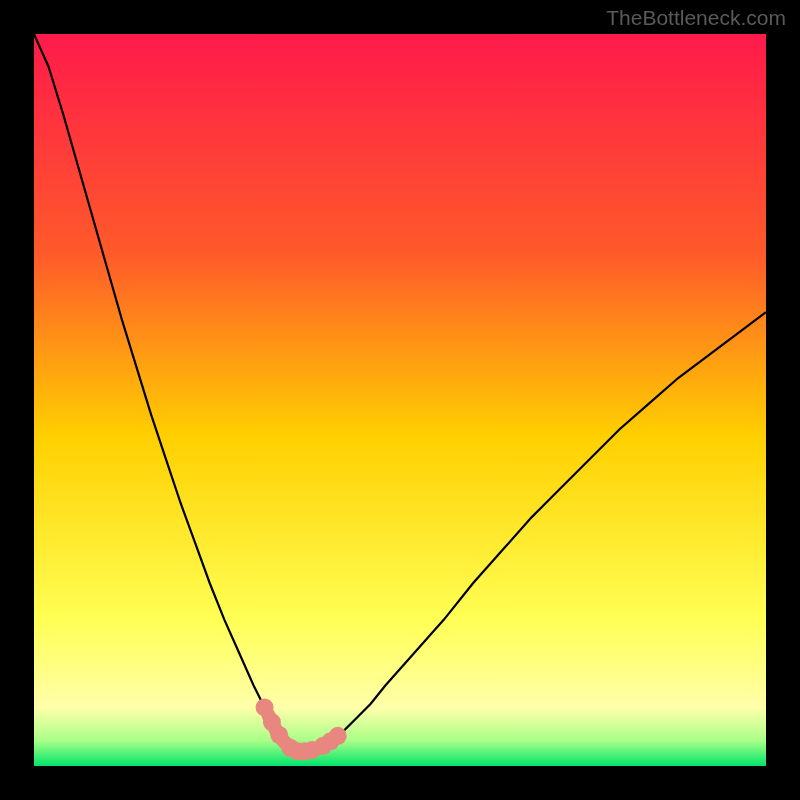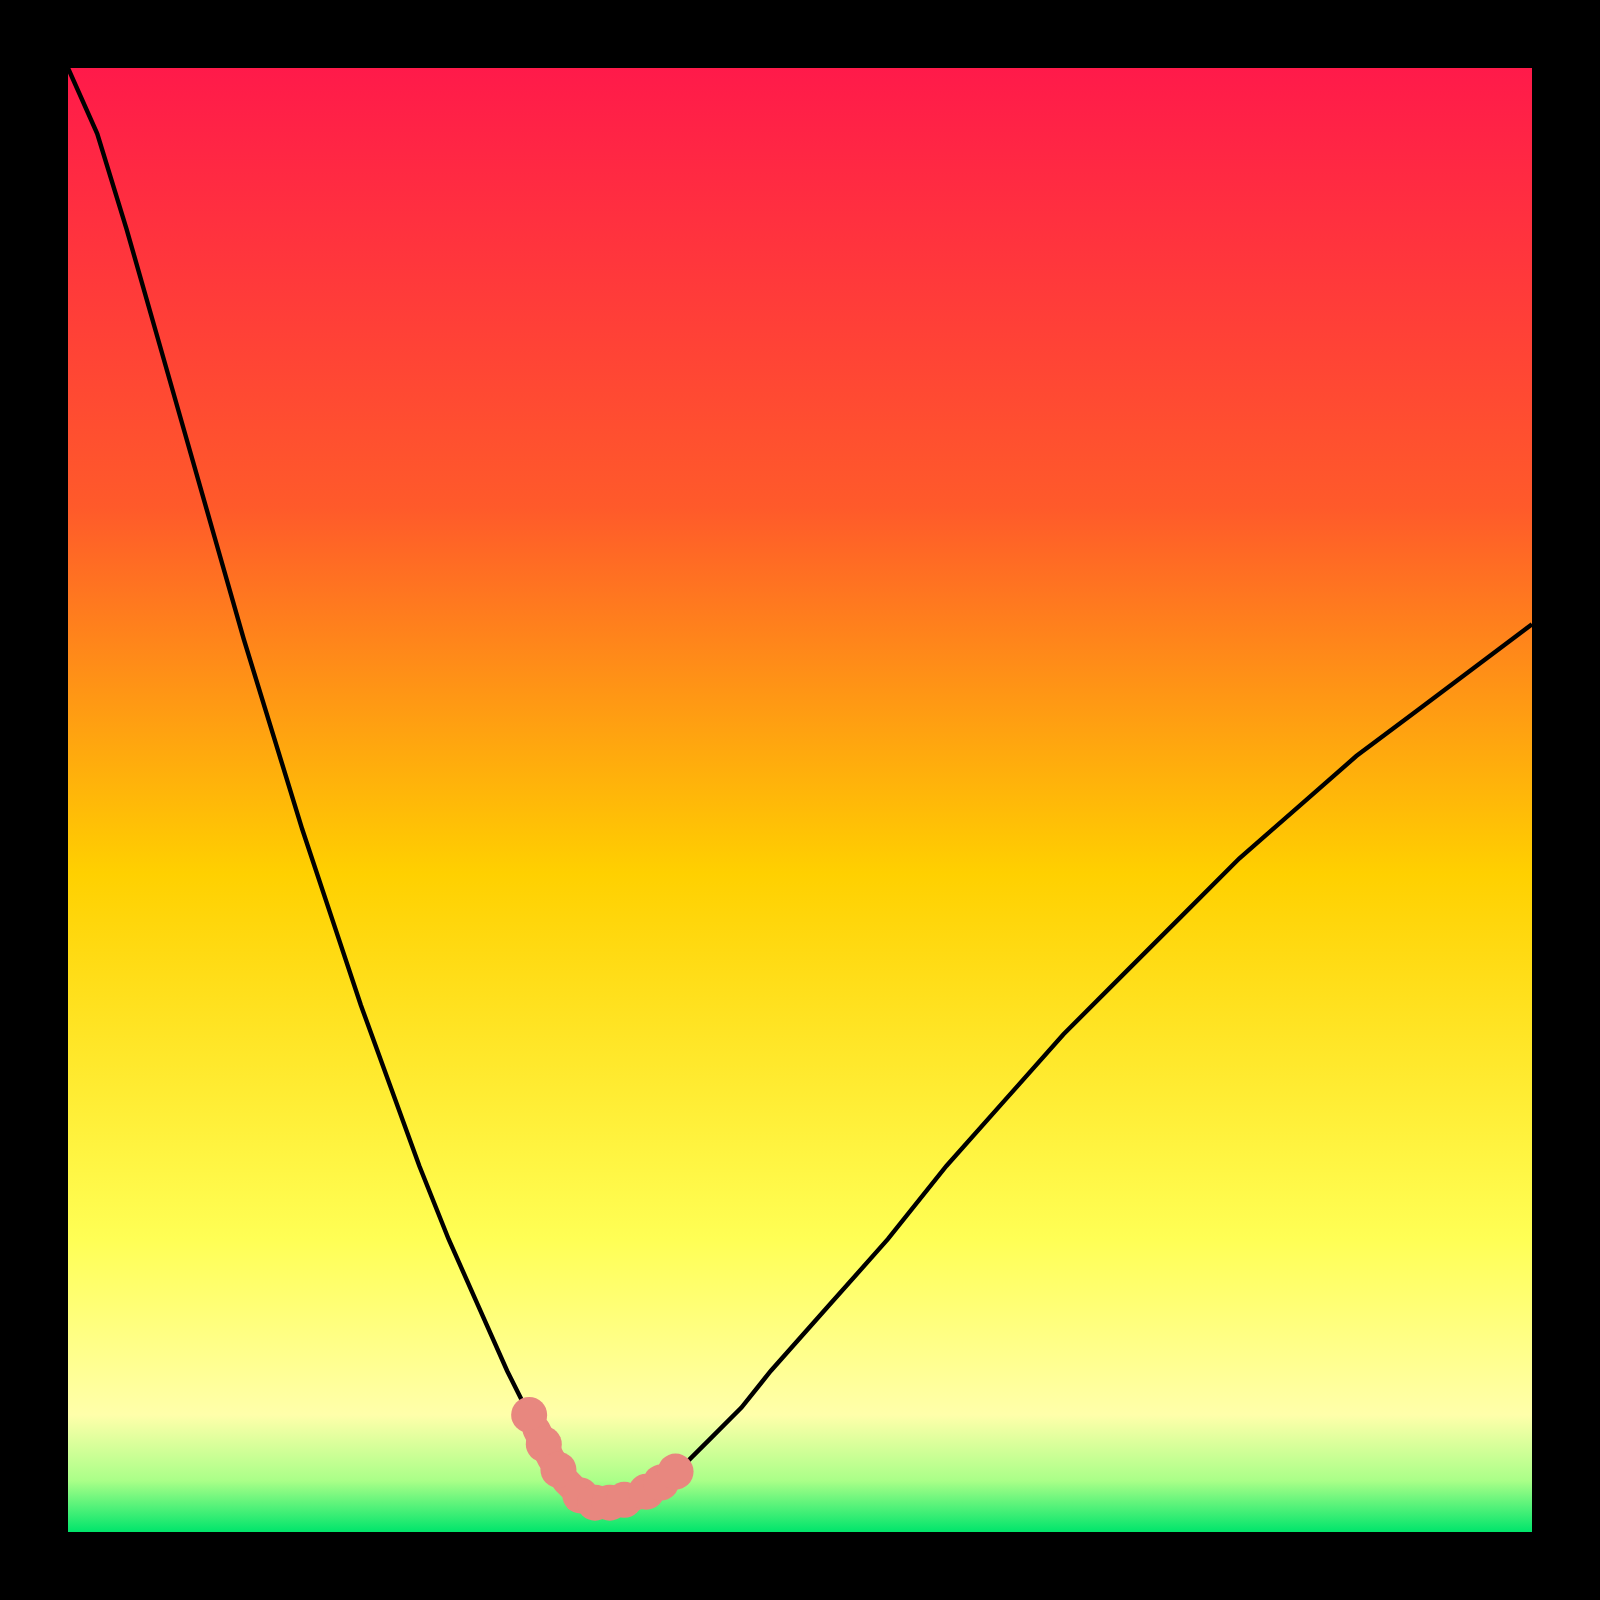--- a/index.html
+++ b/index.html
@@ -35,20 +35,21 @@
   .plot-area svg {
     width: 100%;
     height: 100%;
     display: block;
   }
 </style>
 </head>
 <body>
 
 <div class="container">
+  <div class="watermark">TheBottleneck.com</div>
   <div class="plot-area">
     <svg viewBox="0 0 732 732">
       <defs>
         <linearGradient id="bg-grad" x1="0" y1="0" x2="0" y2="1">
             <stop offset="0%" stop-color="#ff1a4a"></stop>
             <stop offset="30%" stop-color="#ff5a2a"></stop>
             <stop offset="55.00000000000001%" stop-color="#ffd000"></stop>
             <stop offset="80%" stop-color="#ffff55"></stop>
             <stop offset="92%" stop-color="#ffffaa"></stop>
             <stop offset="96.5%" stop-color="#aaff88"></stop>

